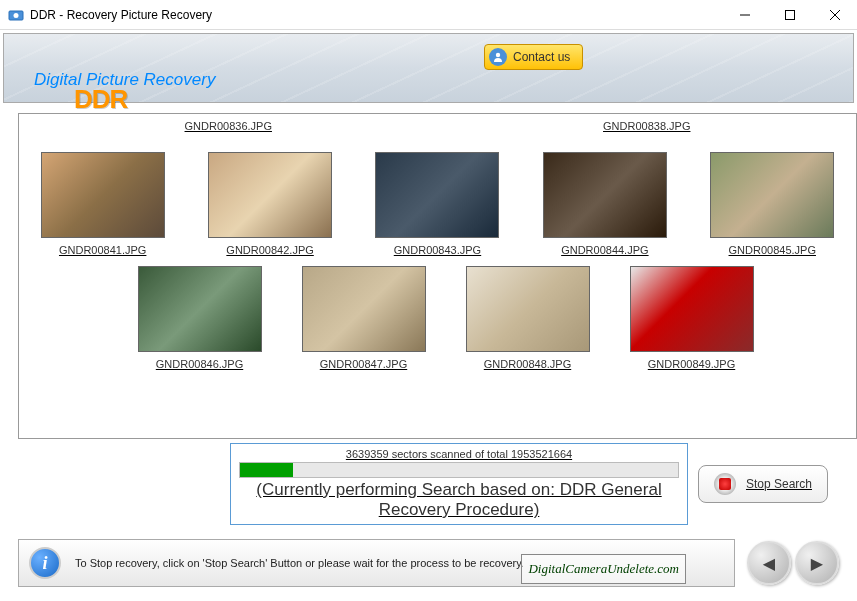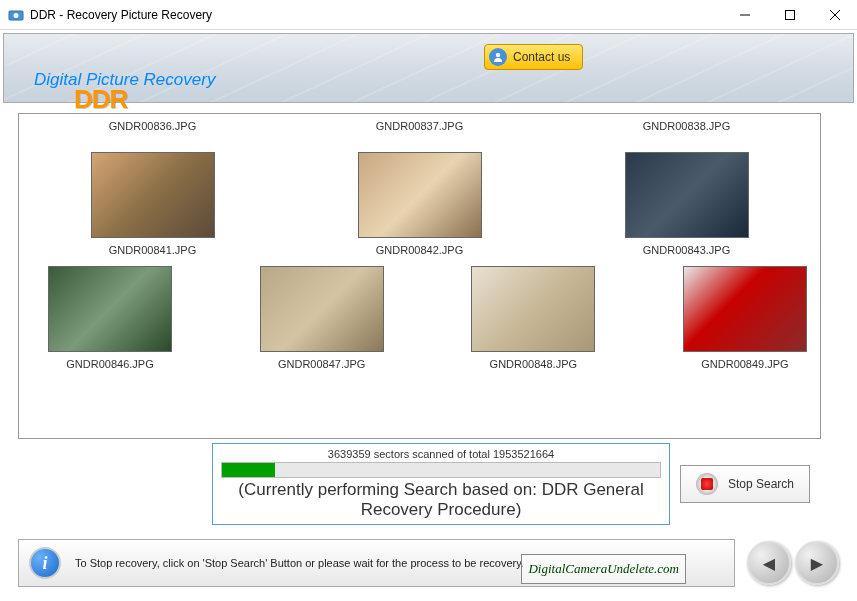--- a/index.html
+++ b/index.html
@@ -11,21 +11,21 @@
     .titlebar-controls { display: flex; }
     .titlebar-btn { width: 45px; height: 30px; display: flex; align-items: center; justify-content: center; cursor: pointer; }
     
     .header-banner { height: 70px; background: linear-gradient(to bottom, #e8ecf0 0%, #d4dce4 50%, #c8d2dc 100%); border: 1px solid #aaa; margin: 3px; position: relative; }
     .header-banner::before { content: ""; position: absolute; top:0; left:0; right:0; bottom:0; background: repeating-linear-gradient(-25deg, rgba(255,255,255,0.15) 0px, rgba(255,255,255,0.15) 2px, transparent 2px, transparent 30px); }
     .logo { position: absolute; left: 70px; top: 8px; font-family: "Arial Black", sans-serif; font-size: 26px; font-weight: 900; color: #ff9500; letter-spacing: -1px; text-shadow: 1px 1px 0 rgba(0,0,0,0.2); margin-top: 42px; }
     .subtitle { position: absolute; left: 30px; top: 36px; color: #0088ff; font-size: 17px; font-style: italic; font-weight: 500; }
     .contact-btn { position: absolute; left: 480px; top: 10px; height: 26px; padding: 0 12px 0 4px; background: linear-gradient(to bottom, #ffe56a, #ffc107); border: 1px solid #c89000; border-radius: 4px; display: flex; align-items: center; cursor: pointer; font-size: 12px; color: #333; }
     .contact-icon { width: 18px; height: 18px; border-radius: 50%; background: #4a90d9; margin-right: 6px; display: flex; align-items: center; justify-content: center; }
     
-    .content-area { margin: 10px 36px 0 18px; }
+    .content-area { margin: 10px 0 0 18px; text-decoration: underline; }
     .thumbs-panel { border: 1px solid #999; height: 326px; overflow-y: scroll; background: #fff; padding: 6px 0 0 0; }
     .thumb-row { display: flex; justify-content: space-around; }
     .thumb-row.labels-only { justify-content: space-around; }
     .thumb-cell { width: 150px; text-align: center; margin-bottom: 10px; }
     .thumb-label-only { width: 150px; text-align: center; font-size: 11px; color: #333; padding-bottom: 20px; }
     .thumb-img { width: 124px; height: 86px; border: 1px solid #666; display: block; margin: 0 auto 6px auto; }
     .thumb-label { font-size: 11px; color: #333; }
     
     
     .ph1 { background: linear-gradient(135deg, #d4a574 0%, #8b6f47 50%, #5c4a3a 100%); }
@@ -39,21 +39,21 @@
     .ph9 { background: linear-gradient(135deg, #e8e8e8 0%, #c80000 40%, #8a2a2a 100%); }
     
     .progress-panel { display: flex; align-items: center; margin-top: 4px; justify-content: center; }
     .progress-left-spacer { width: 183px; }
     .progress-center { width: 458px; border: 1px solid #5a9bd5; padding: 4px 8px 4px 8px; text-align: center; font-size: 11px; color: #333; }
     .progress-text { margin-bottom: 2px; }
     .progress-bar-wrap { height: 16px; background: #e8e8e8; border: 1px solid #bbb; margin-bottom: 2px; }
     .progress-bar-fill { height: 100%; background: #00a000; width: 12%; }
     .progress-footer { font-size: 17px; color: #333; }
     
-    .stop-btn { margin-left: 10px; width: 130px; height: 38px; border: 1px solid #999; border-radius: 0; background: linear-gradient(to bottom, #fff, #eee); display: flex; align-items: center; justify-content: center; cursor: pointer; font-size: 12px; color: #333; }
+    .stop-btn { margin-left: 10px; width: 130px; height: 38px; border: 1px solid #999; border-radius: 8px; background: linear-gradient(to bottom, #fff, #eee); display: flex; align-items: center; justify-content: center; cursor: pointer; font-size: 12px; color: #333; }
     .stop-icon-outer { width: 22px; height: 22px; border-radius: 50%; background: radial-gradient(circle, #fff 30%, #888 100%); margin-right: 10px; display:flex; align-items:center; justify-content:center; }
     .stop-icon-inner { width: 12px; height: 12px; border-radius: 2px; background: radial-gradient(circle, #ff4040, #c00000); }
     
     .footer { margin: 14px 18px 0 18px; display: flex; align-items: center; }
     .info-box { flex: 1; border: 1px solid #aaa; height: 48px; display: flex; align-items: center; padding: 0 10px; background: linear-gradient(to bottom, #fff, #e8e8e8); position: relative; }
     .info-icon { width: 32px; height: 32px; border-radius: 50%; background: radial-gradient(circle at 30% 30%, #6ab0ff, #1a6ac8); display: flex; align-items: center; justify-content: center; margin-right: 14px; border: 2px solid #ccc; color: #fff; font-family: Georgia, serif; font-style: italic; font-weight: bold; font-size: 18px; }
     .info-text { font-size: 11px; color: #222; }
     .watermark { position: absolute; right: 48px; bottom: 2px; font-size: 13px; color: #004000; font-family: Georgia, serif; font-style: italic; border: 1px solid #888; padding: 6px 6px; background: rgba(255,255,255,0.5); }
     
     .nav-btns { display: flex; margin-left: 8px; }
@@ -103,40 +103,47 @@
     </span>
     <span>Contact us</span>
   </div>
 </div>
 
 <div class="content-area">
   <div class="thumbs-panel">
 
     <div class="thumb-row labels-only">
       <div class="thumb-label-only">GNDR00836.JPG</div>
-      <div class="thumb-label-only">GNDR00837.JPG</div>
       <div class="thumb-label-only">GNDR00838.JPG</div>
     </div>
 
     <div class="thumb-row">
       <div class="thumb-cell">
         <div class="thumb-img ph1"></div>
         <div class="thumb-label">GNDR00841.JPG</div>
       </div>
       <div class="thumb-cell">
         <div class="thumb-img ph2"></div>
         <div class="thumb-label">GNDR00842.JPG</div>
       </div>
       <div class="thumb-cell">
         <div class="thumb-img ph3"></div>
         <div class="thumb-label">GNDR00843.JPG</div>
       </div>
+      <div class="thumb-cell">
+        <div class="thumb-img ph4"></div>
+        <div class="thumb-label">GNDR00844.JPG</div>
+      </div>
+      <div class="thumb-cell">
+        <div class="thumb-img ph5"></div>
+        <div class="thumb-label">GNDR00845.JPG</div>
+      </div>
     </div>
 
-    <div class="thumb-row" style="justify-content:space-between; padding-left:16px; gap:14px;">
+    <div class="thumb-row" style="justify-content:center; padding-left:16px; gap:14px;">
       <div class="thumb-cell">
         <div class="thumb-img ph6"></div>
         <div class="thumb-label">GNDR00846.JPG</div>
       </div>
       <div class="thumb-cell">
         <div class="thumb-img ph7"></div>
         <div class="thumb-label">GNDR00847.JPG</div>
       </div>
       <div class="thumb-cell">
         <div class="thumb-img ph8"></div>

